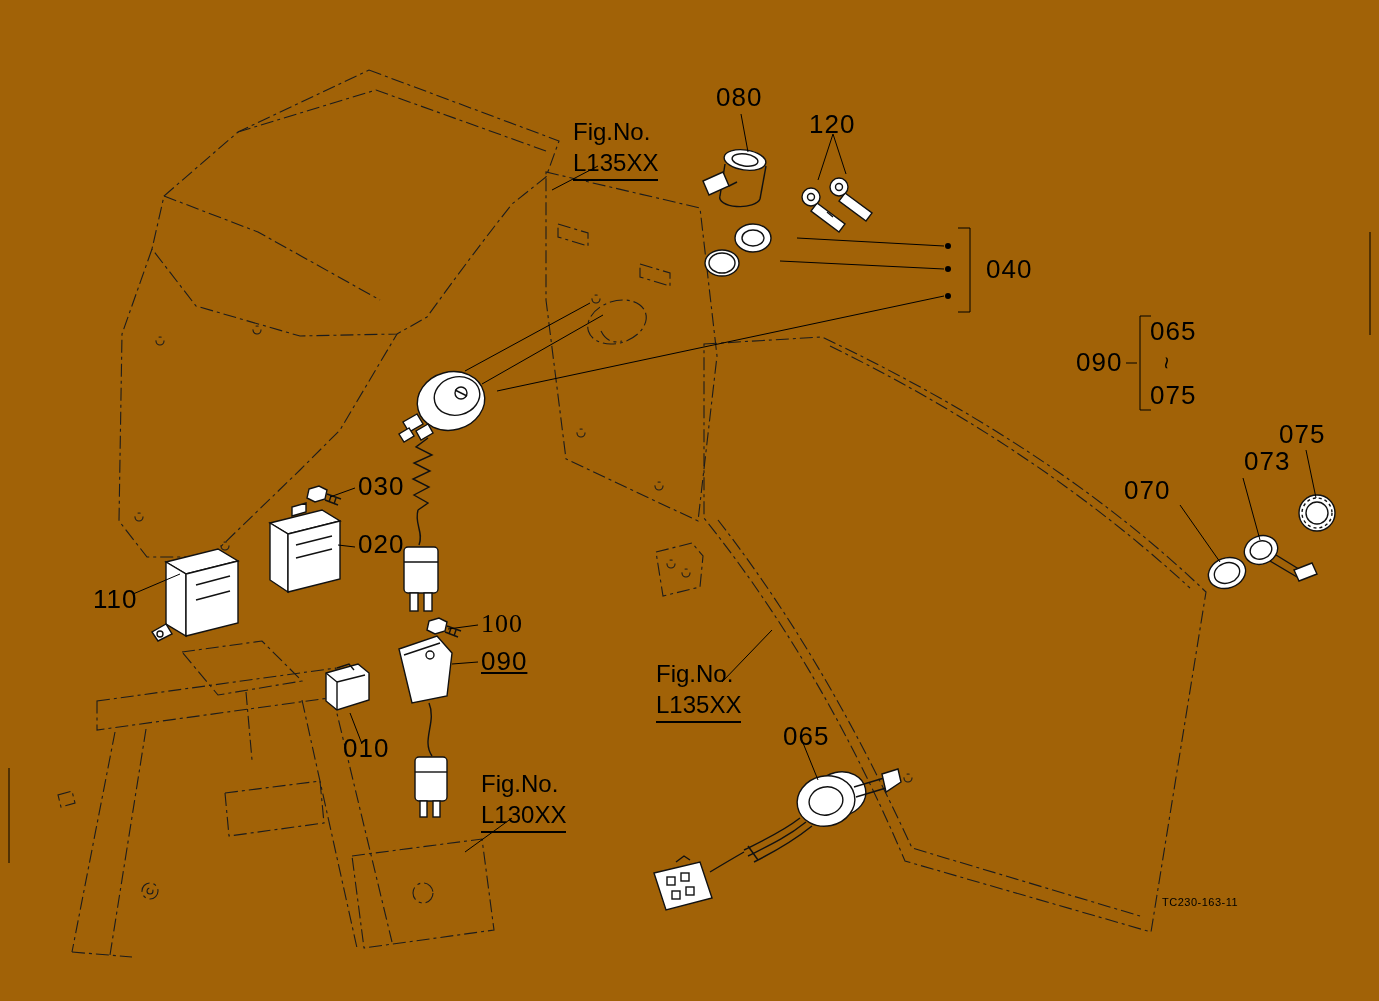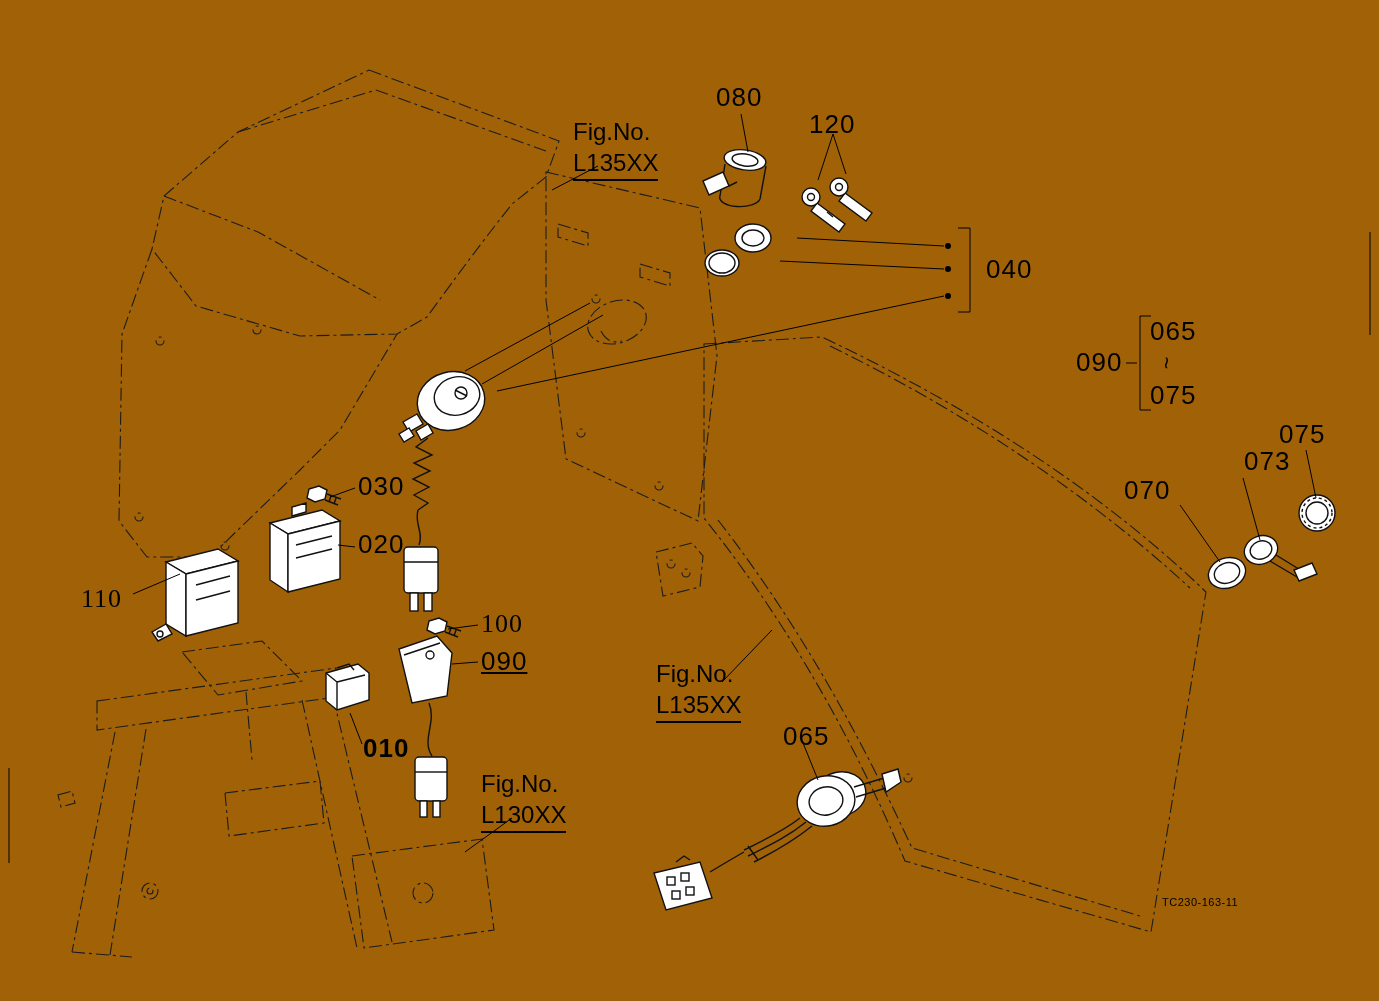--- a/index.html
+++ b/index.html
@@ -274,24 +274,24 @@
   <div class="part-label" style="left:1150px; top:318px;">065</div>
   <div class="tilde" style="left:1160px; top:352px;">~</div>
   <div class="part-label" style="left:1150px; top:382px;">075</div>
 
   <div class="part-label" style="left:1279px; top:421px;">075</div>
   <div class="part-label" style="left:1244px; top:448px;">073</div>
   <div class="part-label" style="left:1085px; top:477px;margin-left:39px;">070</div>
 
   <div class="part-label" style="left:358px; top:473px;">030</div>
   <div class="part-label" style="left:358px; top:531px;">020</div>
-  <div class="part-label" style="left:81px;  top:586px;font-family:Liberation Serif, serif;">110</div>
+  <div class="part-label" style="left:93px;  top:586px;">110</div>
   <div class="part-label" style="left:481px; top:611px;font-family:Liberation Serif, serif;">100</div>
   <div class="part-label" style="left:481px; top:648px;text-decoration:underline;">090</div>
-  <div class="part-label" style="left:363px; top:735px;font-weight:bold;">010</div>
+  <div class="part-label" style="left:343px; top:735px;">010</div>
   <div class="part-label" style="left:783px; top:723px;">065</div>
 
   <div class="figref" style="left:573px; top:116px;">
     <span>Fig.No.</span>
     <span class="u">L135XX</span>
   </div>
 
   <div class="figref" style="left:656px; top:658px;">
     <span>Fig.No.</span>
     <span class="u">L135XX</span>

